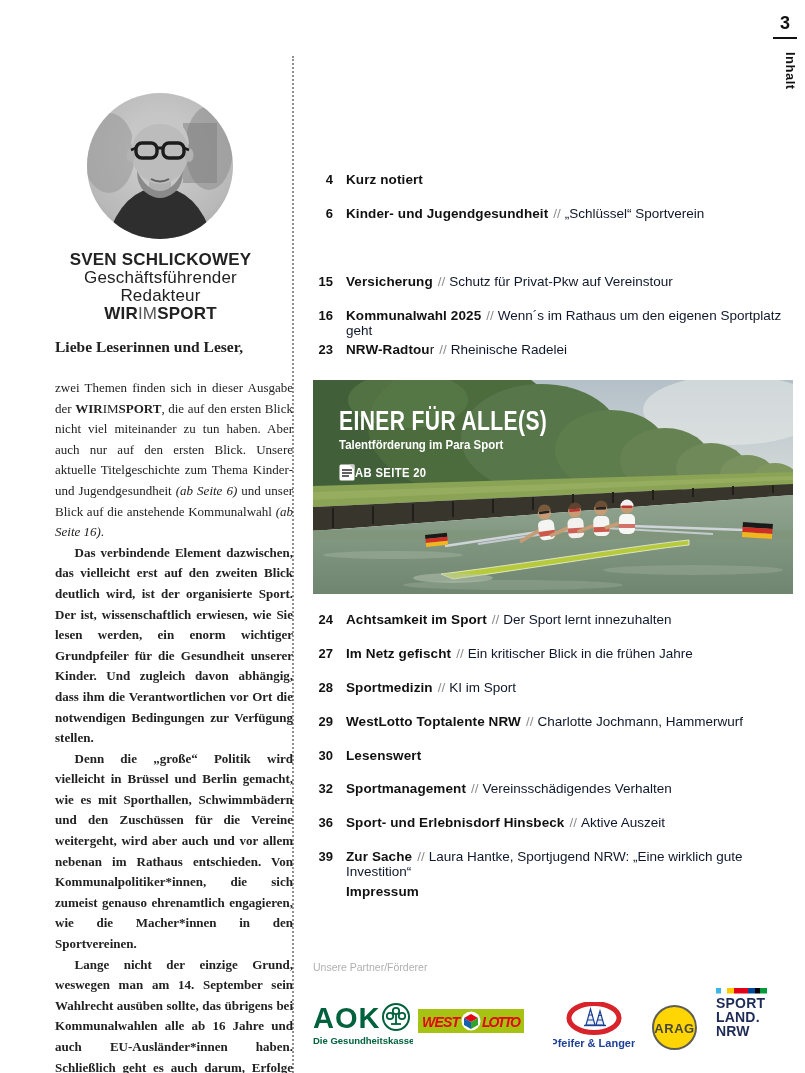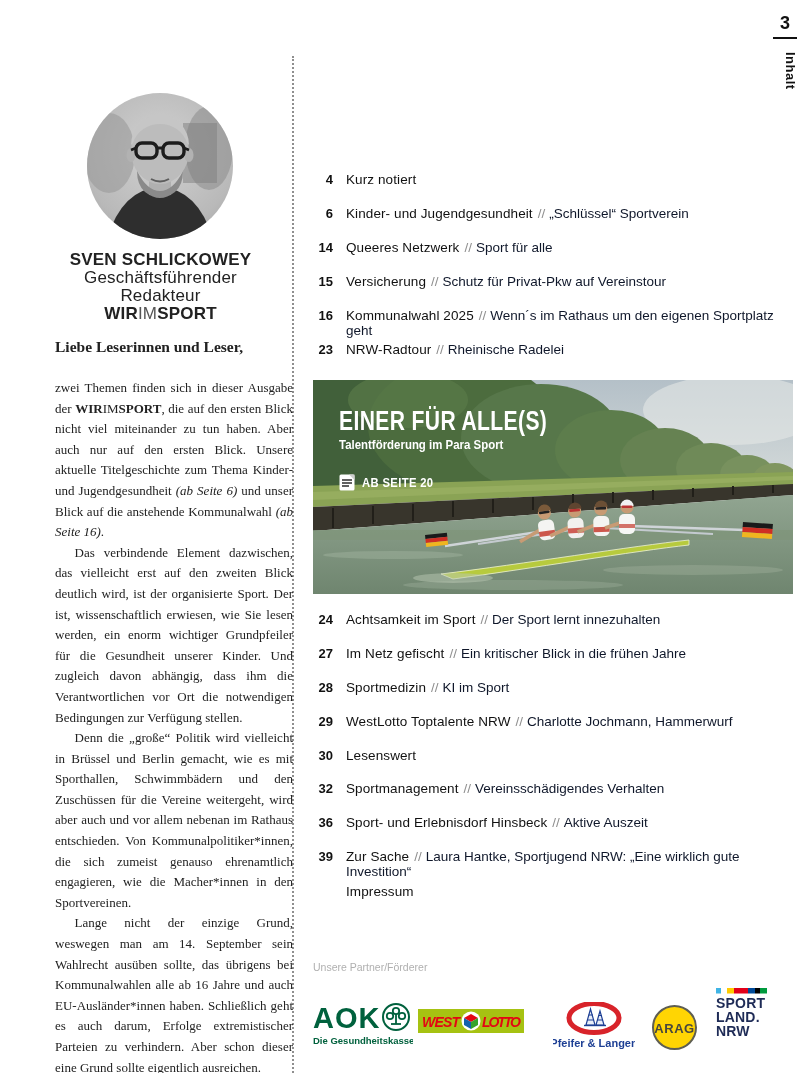--- a/index.html
+++ b/index.html
@@ -21,42 +21,42 @@
   .caption{position:absolute;left:43px;top:251px;width:235px;text-align:center;
            font-size:17px;line-height:18px;color:#222;letter-spacing:.2px;}
   .caption .nm{font-weight:700;}
   .caption .brand{font-weight:800;}
   .caption .brand .mid{font-weight:400;color:#555;}
 
   .letter{position:absolute;left:55px;top:338px;width:238px;
           font-family:"Liberation Serif",serif;color:#222;}
   .letter h2{font-size:15.5px;margin:0 0 22px 0;font-weight:700;}
   .letter p{font-size:13px;line-height:20.6px;text-align:justify;margin:0;}
-  .letter p.ind{text-indent:1.5em;}
+  .letter p.ind{text-indent:1.5em;font-weight:bold;}
   .letter .b{font-weight:700;}
   .letter .i{font-style:italic;}
 
   
   .toc-row{position:absolute;left:313px;width:486px;display:flex;align-items:baseline;}
   .toc-num{flex:0 0 20px;text-align:right;margin-right:13px;
            font-weight:800;font-size:13px;color:#111;}
   .toc-text{font-size:13.5px;color:#111;}
-  .toc-title{font-weight:400;letter-spacing:.1px;}
+  .toc-title{font-weight:700;letter-spacing:.1px;}
   .toc-tail{font-weight:400;}
   .toc-sep{color:#8f8f8f;font-weight:400;margin:0 4px 0 5px;}
   .toc-desc{color:#0f172a;}
 
   
   .banner{position:absolute;left:313px;top:380px;width:480px;height:214px;overflow:hidden;}
   .banner svg.scene{position:absolute;left:0;top:0;}
   .banner-title{position:absolute;left:26px;top:26px;color:#fff;font-size:27px;font-weight:800;
                 letter-spacing:.5px;transform:scaleX(.78);transform-origin:left center;white-space:nowrap;}
   .banner-sub{position:absolute;left:26px;top:57px;color:#fff;font-size:13px;font-weight:600;
               transform:scaleX(.88);transform-origin:left center;white-space:nowrap;}
-  .banner-ref{position:absolute;left:26px;top:94px;display:flex;align-items:center;gap:7px;color:#fff;}
+  .banner-ref{position:absolute;left:26px;top:84px;display:flex;align-items:center;gap:0;color:#fff;}
   .banner-ref .txt{font-size:12.5px;font-weight:800;letter-spacing:.4px;
                    transform:scaleX(.9);transform-origin:left center;white-space:nowrap;}
 
   
   .partners-label{position:absolute;left:313px;top:953px;font-size:10.5px;color:#b0b0b0;margin-top:8px;}
   .logo{position:absolute;margin-top:25px;}
 </style>
 </head>
 <body>
 
@@ -117,24 +117,20 @@
 
   </div>
 
   <div class="toc-row" style="top:172px">
     <span class="toc-num">4</span>
     <span class="toc-text"><span class="toc-title">Kurz notiert</span><span class="toc-tail"></span><span class="toc-sep"></span><span class="toc-desc"></span></span>
   </div>
   <div class="toc-row" style="top:206px">
     <span class="toc-num">6</span>
     <span class="toc-text"><span class="toc-title">Kinder- und Jugendgesundheit</span><span class="toc-tail"></span><span class="toc-sep">//</span><span class="toc-desc">„Schlüssel“ Sportverein</span></span>
-  </div>
-  <div class="toc-row" style="top:240px">
-    <span class="toc-num">14</span>
-    <span class="toc-text"><span class="toc-title">Queeres Netzwerk</span><span class="toc-tail"></span><span class="toc-sep">//</span><span class="toc-desc">Sport für alle</span></span>
   </div>
   <div class="toc-row" style="top:274px">
     <span class="toc-num">15</span>
     <span class="toc-text"><span class="toc-title">Versicherung</span><span class="toc-tail"></span><span class="toc-sep">//</span><span class="toc-desc">Schutz für Privat-Pkw auf Vereinstour</span></span>
   </div>
   <div class="toc-row" style="top:308px">
     <span class="toc-num">16</span>
     <span class="toc-text"><span class="toc-title">Kommunalwahl 2025</span><span class="toc-tail"></span><span class="toc-sep">//</span><span class="toc-desc">Wenn´s im Rathaus um den eigenen Sportplatz geht</span></span>
   </div>
   <div class="toc-row" style="top:342px">

